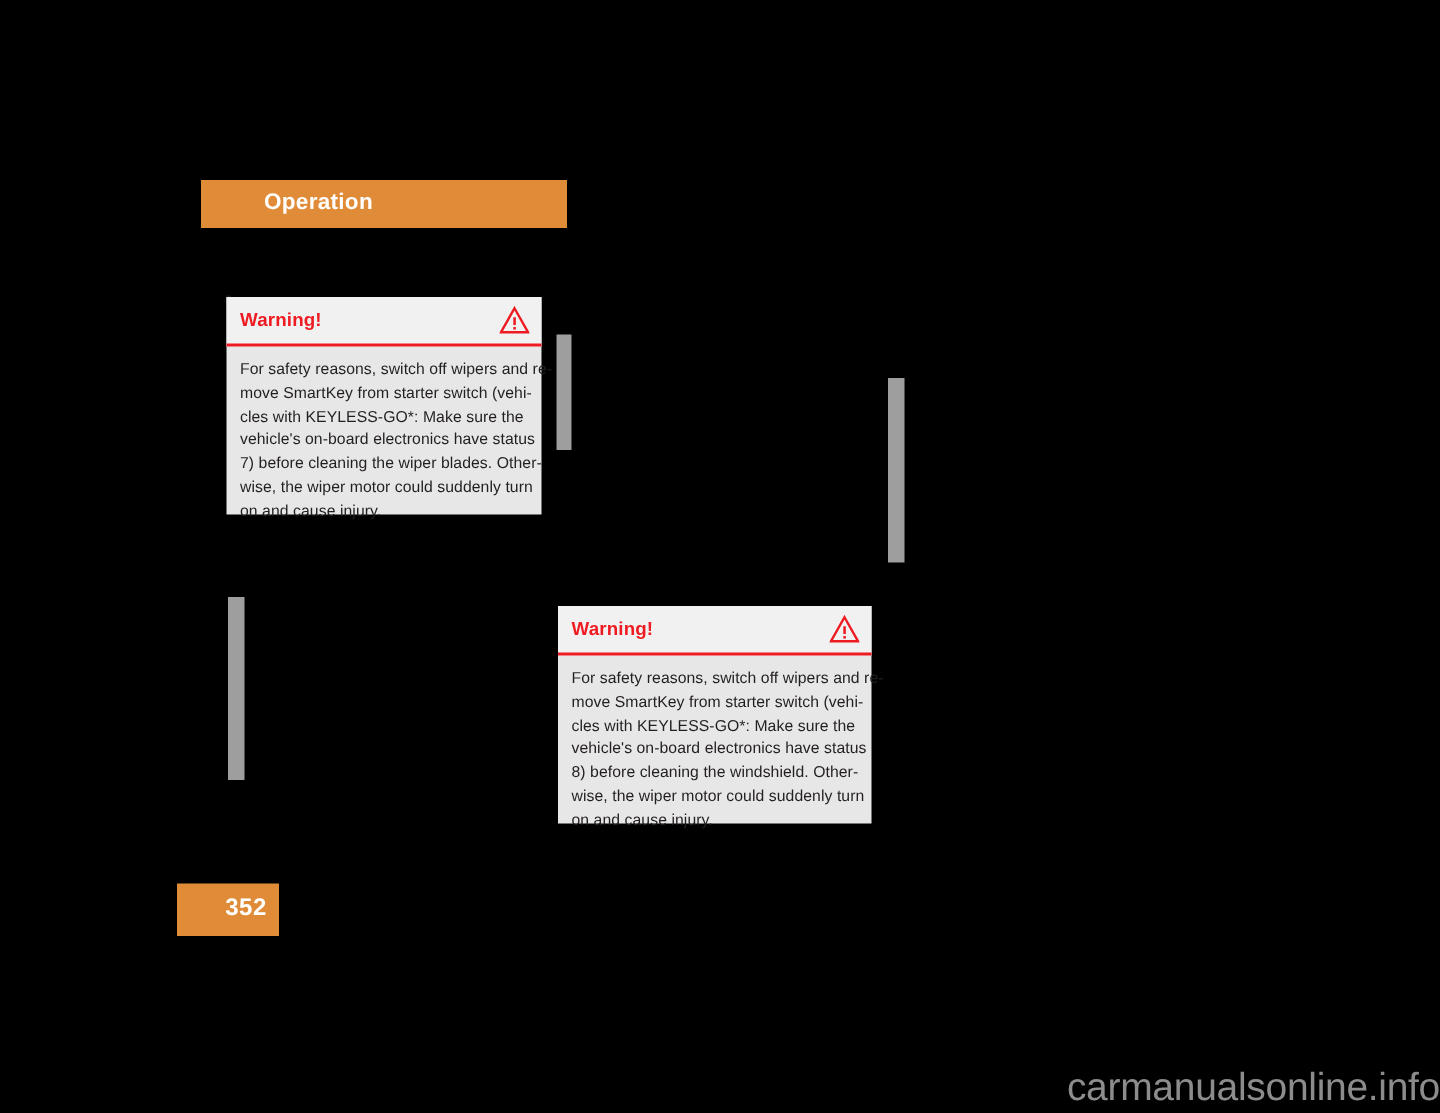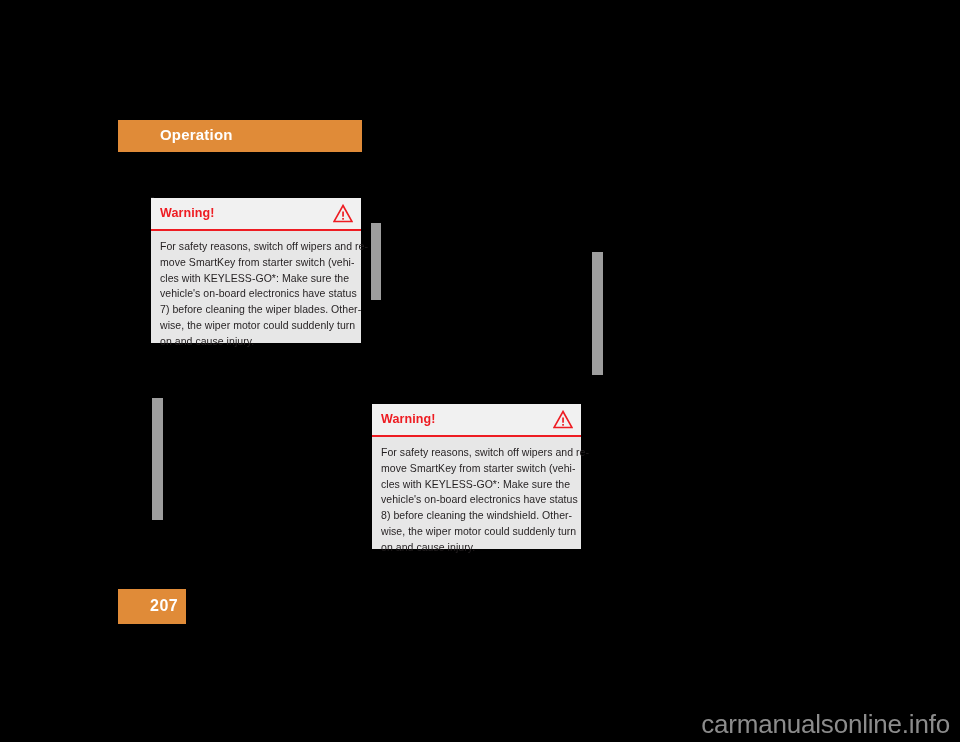--- a/index.html
+++ b/index.html
@@ -20,21 +20,21 @@
     position: absolute;
     left: 0; top: 0;
     width: 960px;
     height: 742px;
     background: #000000;
   }
 
   
   .section-header {
     position: absolute;
-    left: 118px;
+    left: 134px;
     top: 120px;
     width: 244px;
     height: 32px;
     background: #e08b38;
     box-sizing: border-box;
     text-decoration: underline;
   }
   .section-header-label {
     position: absolute;
     left: 42px;
@@ -117,21 +117,21 @@
     top: 8px;
     font-size: 16px;
     font-weight: bold;
     color: #ffffff;
     letter-spacing: 0.4px;
   }
 
   
   .watermark {
     position: absolute;
-    right: 10px;
+    right: 0;
     bottom: 2px;
     font-size: 26px;
     color: #8c8c8c;
     letter-spacing: -0.2px;
     white-space: nowrap;
   }
 </style>
 </head>
 <body>
 
@@ -185,18 +185,18 @@
       <span class="ln">move SmartKey from starter switch (vehi-</span>
       <span class="ln">cles with KEYLESS-GO*: Make sure the</span>
       <span class="ln">vehicle's on-board electronics have status</span>
       <span class="ln">8) before cleaning the windshield. Other-</span>
       <span class="ln">wise, the wiper motor could suddenly turn</span>
       <span class="ln">on and cause injury.</span>
     </div>
   </div>
 
   <div class="page-badge">
-    <div class="page-badge-number">207</div>
+    <div class="page-badge-number">352</div>
   </div>
 
   <div class="watermark">carmanualsonline.info</div>
 
 </div>
 
 </body></html>

